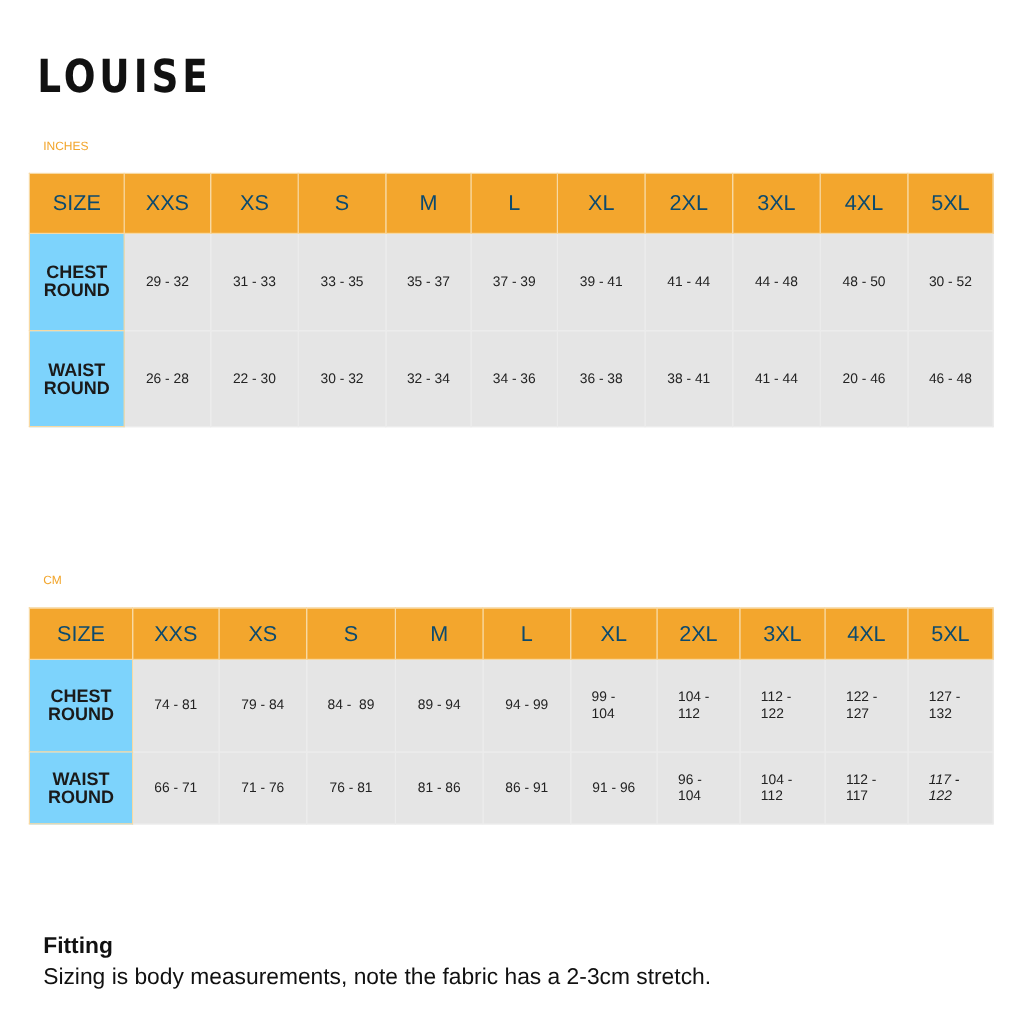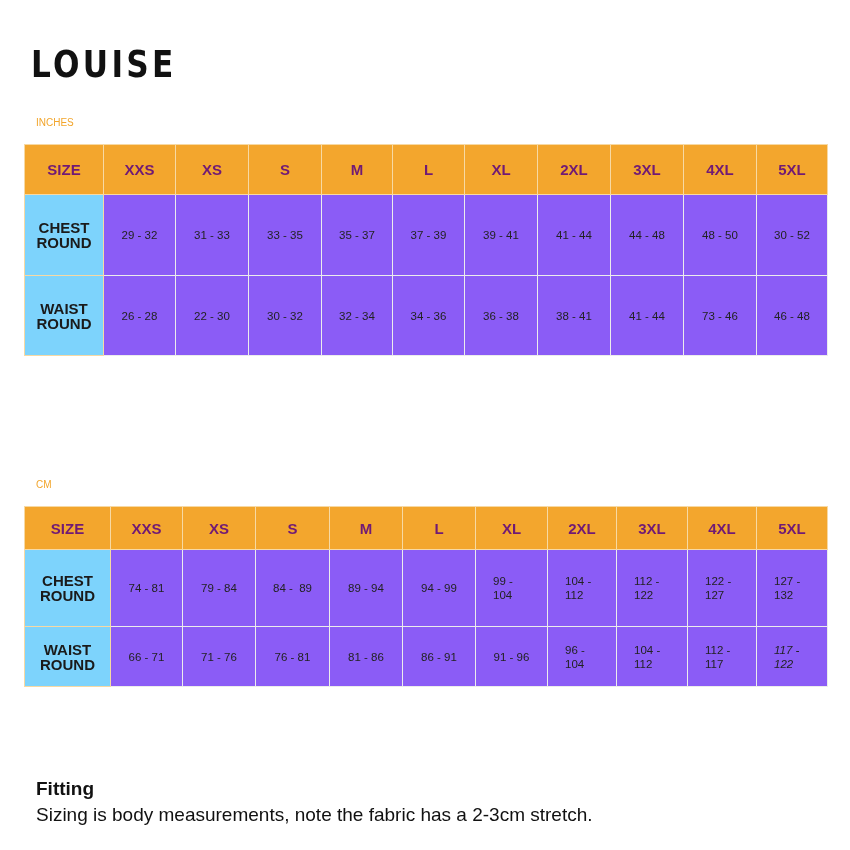--- a/index.html
+++ b/index.html
@@ -1,23 +1,23 @@
 <!DOCTYPE html>
 <html><head>
 <meta charset="utf-8">
 <style>
   html, body { margin: 0; padding: 0; background: #ffffff; }
   body { width: 850px; height: 850px; position: relative; overflow: hidden; font-family: "Liberation Sans", "DejaVu Sans", sans-serif; color: #111; }
   .brand { position: absolute; left: 31px; top: 42px; font-family: "DejaVu Sans", sans-serif; font-weight: bold; font-size: 38px; letter-spacing: 4px; transform: scaleX(0.82); transform-origin: left top; color: #111; }
   .section-label { position: absolute; left: 36px; font-size: 10px; color: #F2A52B; }
   table.size-table { position: absolute; left: 24px; border-collapse: collapse; table-layout: fixed; }
   table.size-table td { border: 1.5px solid #ececec; text-align: center; vertical-align: middle; padding: 0; font-size: 11.5px; }
-  table.size-table td.hdr { background: #F3A62D; border-color: #f7d9a3; font-weight: bold; font-size: 15px; color: #701a75; }
+  table.size-table td.hdr { background: #F3A62D; border-color: #f7d9a3; font-weight: normal; font-size: 18px; color: #0c4a6e; }
   table.size-table td.rowlabel { background: #7dd3fc; border-color: #f7d9a3; font-weight: bold; font-size: 15px; line-height: 15px; color: #1a1a1a; }
-  table.size-table td.val { background: #8b5cf6; color: #222; }
+  table.size-table td.val { background: #e5e5e5; color: #222; }
   table.size-table td.val.wrap { text-align: left; padding-left: 17px; line-height: 14px; }
   .fitting-title { position: absolute; left: 36px; top: 778px; font-size: 19px; font-weight: bold; }
   .fitting-text { position: absolute; left: 36px; top: 804px; font-size: 19px; }
 </style>
 </head>
 <body>
 
 <div class="brand">LOUISE</div>
 
 <div class="section-label" style="top:117px;">INCHES</div>
@@ -66,21 +66,21 @@
   <tr style="height:80px;">
     <td class="rowlabel"><span>WAIST</span><br><span>ROUND</span></td>
     <td class="val">26 - 28</td>
     <td class="val">22 - 30</td>
     <td class="val">30 - 32</td>
     <td class="val">32 - 34</td>
     <td class="val">34 - 36</td>
     <td class="val">36 - 38</td>
     <td class="val">38 - 41</td>
     <td class="val">41 - 44</td>
-    <td class="val">73 - 46</td>
+    <td class="val">20 - 46</td>
     <td class="val">46 - 48</td>
   </tr>
 </tbody>
   </table>
 
 <div class="section-label" style="top:479px;">CM</div>
 
 <table class="size-table" style="top:506px; width:803px;">
   <colgroup>
     <col style="width:86px">

